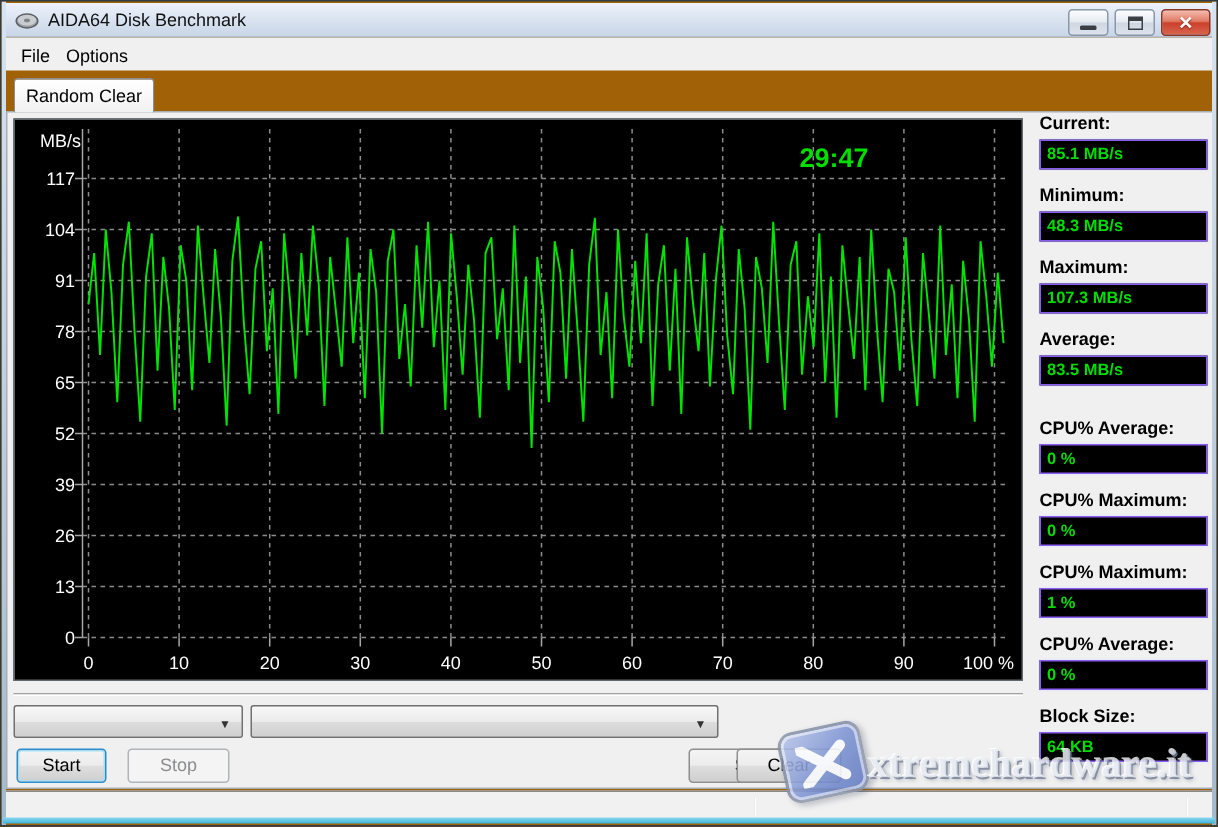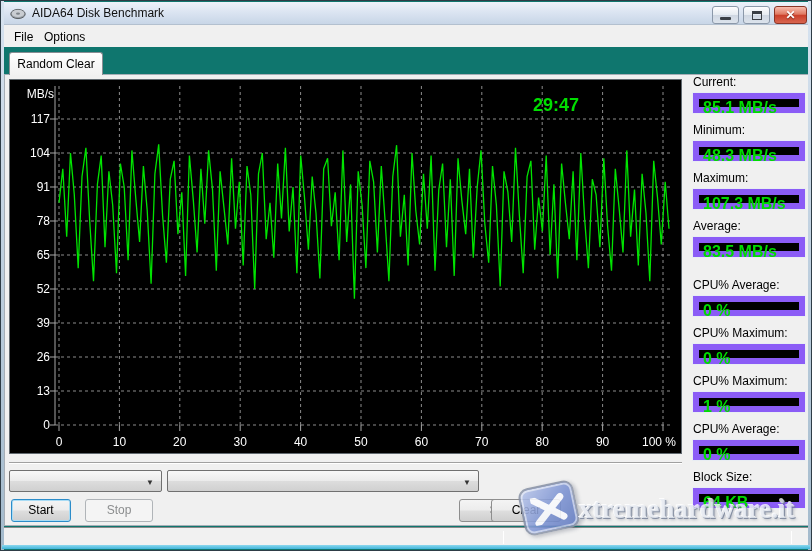--- a/index.html
+++ b/index.html
@@ -1,19 +1,19 @@
 <!DOCTYPE html>
 <html><head>
 <meta charset="utf-8">
 <style>
   html,body{margin:0;padding:0;background:#555;}
   *{box-sizing:border-box;}
   .window{
     position:relative;width:812px;height:551px;
-    background:#0f766e;
+    background:#a16207;
     font-family:"Liberation Sans",sans-serif;
     border:1px solid #2E3C46;
     overflow:hidden;
   }
   .frame-side{position:absolute;top:0;bottom:0;width:3px;background:linear-gradient(#D7E3F0,#A3BACC);z-index:5;}
   .frame-left{left:0;} .frame-right{right:0;}
   .frame-bottom{position:absolute;left:1px;right:1px;bottom:1px;height:4px;background:linear-gradient(#8BD8EF,#3FB4D9);z-index:6;}
 
   
   .titlebar{position:absolute;left:1px;right:1px;top:1px;height:23px;
@@ -52,24 +52,24 @@
   .axis{stroke:#A6A6A6;stroke-width:1;}
   .tickmark{stroke:#A6A6A6;stroke-width:1;}
   .ylab,.xlab{fill:#FFFFFF;font-family:"Liberation Sans",sans-serif;font-size:12px;}
   .timer{font-family:"Liberation Sans",sans-serif;font-size:18px;font-weight:bold;}
   .series-line{fill:none;stroke-width:1.3;}
 
   .groove{position:absolute;left:8px;top:461px;width:673px;height:2px;border-top:1px solid #A0A0A0;border-bottom:1px solid #FFFFFF;z-index:2;}
 
   
   .stat-group{position:absolute;left:692px;width:112px;z-index:2;}
-  .stat-label{font-size:12px;color:#000;display:block;}
-  .stat-value{margin-top:4px;height:20px;background:#000;border:6px solid #8b5cf6;
+  .stat-label{font-size:12px;color:#000;display:block;font-weight:bold;}
+  .stat-value{margin-top:4px;height:20px;background:#000;border:1px solid #8b5cf6;
     box-shadow:0 0 0 1px #E8EDF3;
-    color:#00DC00;font-size:16px;font-weight:bold;line-height:18px;padding:0 4px;white-space:pre;}
+    color:#00DC00;font-size:11px;font-weight:bold;line-height:18px;padding:0 4px;white-space:pre;}
 
   
   .combo{position:absolute;top:469px;height:22px;border:1px solid #707070;border-radius:2px;
     background:linear-gradient(#F8F8F8,#EBEBEB 50%,#DDDDDD 50%,#D0D0D0);
     font-size:12px;line-height:20px;padding:0 20px 0 8px;white-space:pre;overflow:hidden;z-index:2;}
   .combo-benchmark{left:8px;width:153px;}
   .combo-drive{left:166px;width:312px;}
   .combo-arrow{position:absolute;right:7px;top:8px;font-size:8px;color:#333;line-height:8px;}
 
   

